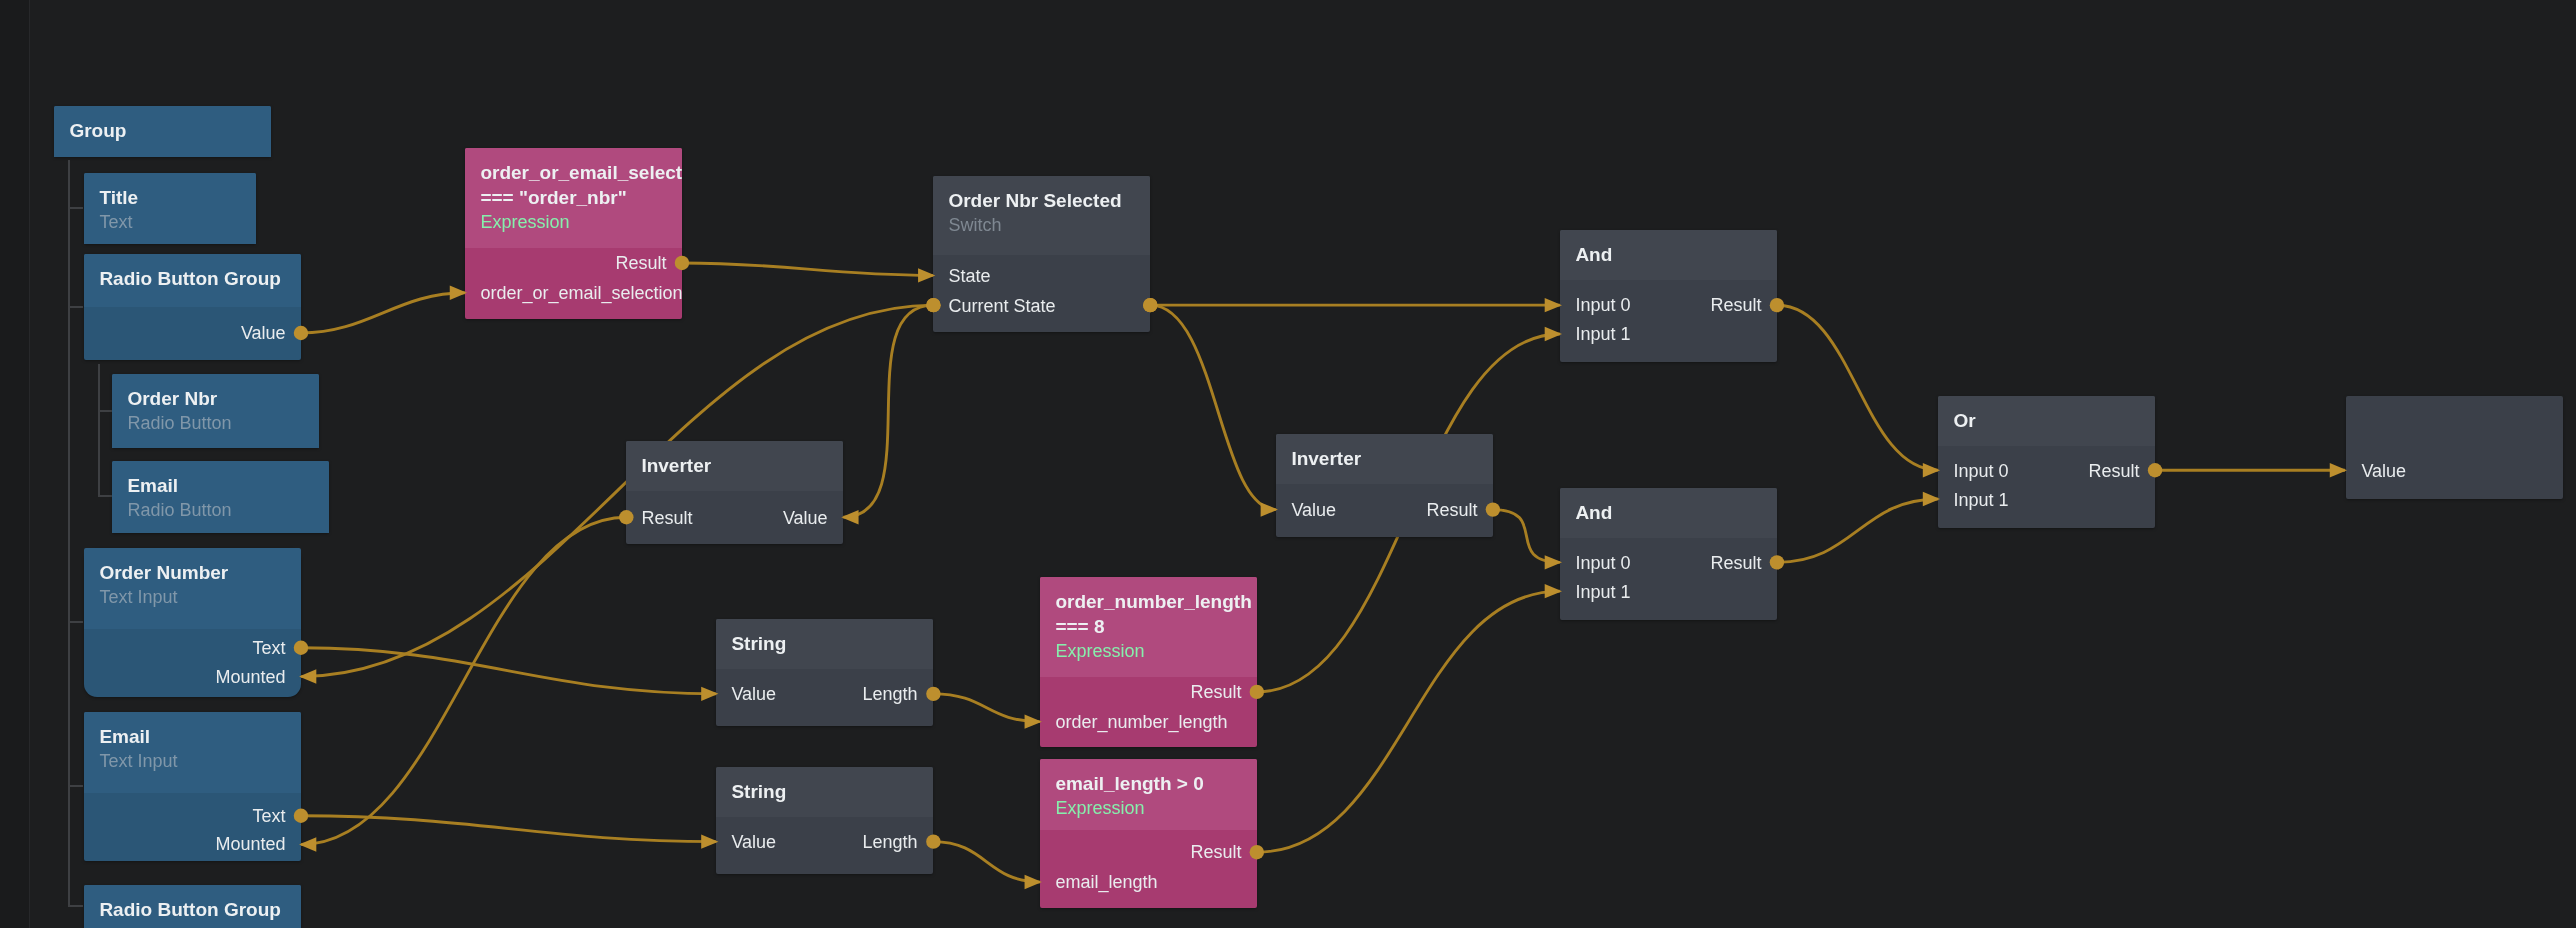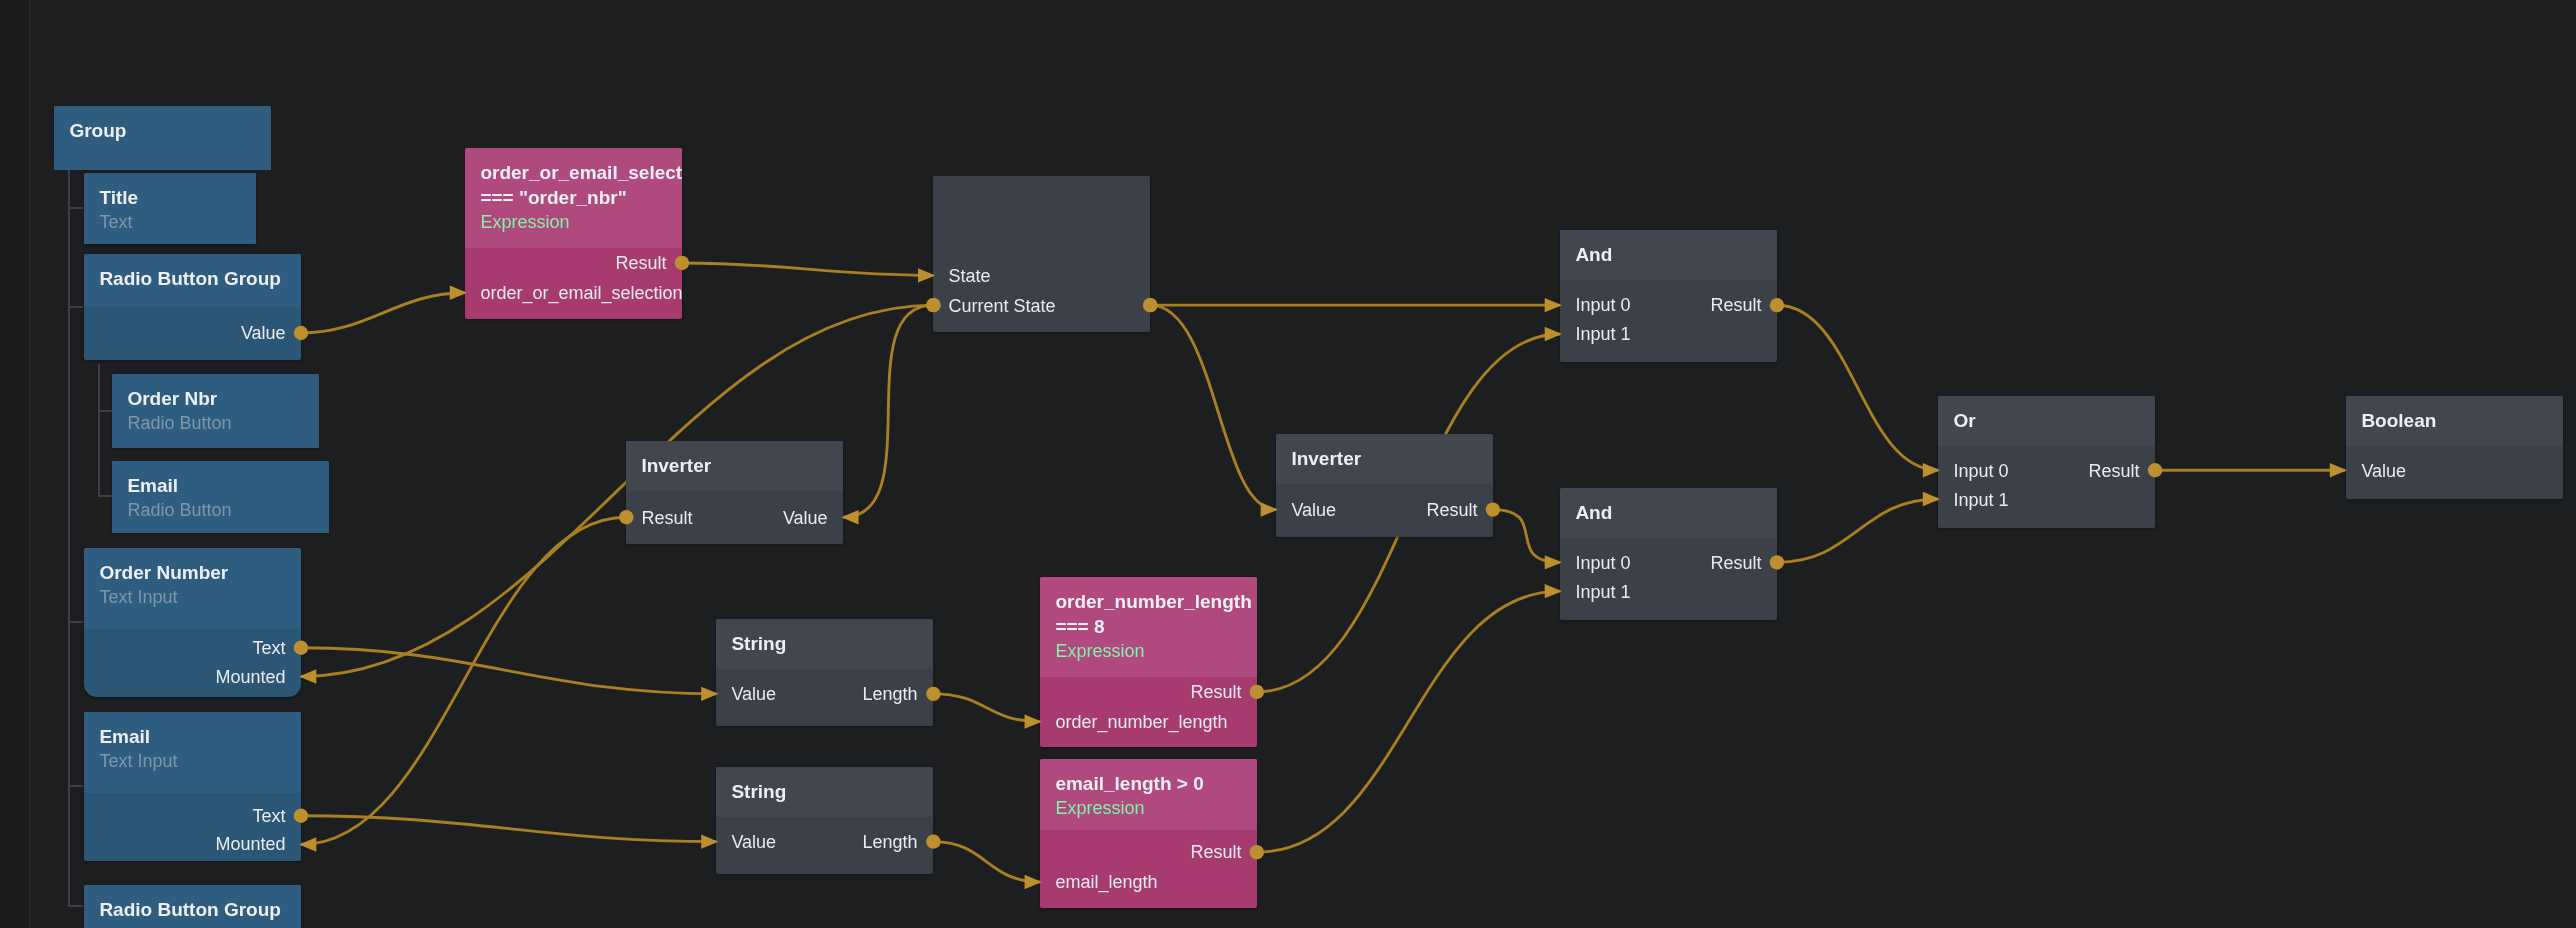--- a/index.html
+++ b/index.html
@@ -60,21 +60,21 @@
       <path d="M 972 877 C 1027 877, 1028 919, 1083 919" fill="none" stroke="#a87f22" stroke-width="3"></path>
       <path d="M 1309 721 C 1459 721, 1475 348, 1625 348" fill="none" stroke="#a87f22" stroke-width="3"></path>
       <path d="M 1309 888 C 1459 888, 1475 616, 1625 616" fill="none" stroke="#a87f22" stroke-width="3"></path>
       <path d="M 1555 531 C 1615 531, 1565 586, 1625 586" fill="none" stroke="#a87f22" stroke-width="3"></path>
       <path d="M 1851 318 C 1931 318, 1939 490, 2019 490" fill="none" stroke="#a87f22" stroke-width="3"></path>
       <path d="M 1851 586 C 1931 586, 1939 520, 2019 520" fill="none" stroke="#a87f22" stroke-width="3"></path>
       <path d="M 2245 490 C 2325 490, 2363 490, 2443 490" fill="none" stroke="#a87f22" stroke-width="3"></path>
     </svg>
   <div id="node-layer">
       <div class="node blue" style="left: 54px; top: 106px; width: 217px; height: 51px;">
-        <div class="hd" style="height: 64px;">
+        <div class="hd" style="height: 51px;">
           <div class="tl">Group</div>
         </div>
       </div>
       <div class="node blue" style="left: 84px; top: 173px; width: 172px; height: 71px;">
         <div class="hd" style="height: 71px;">
           <div class="tl">Title</div>
           <div class="sub">Text</div>
         </div>
       </div>
       <div class="node blue" style="left: 84px; top: 254px; width: 217px; height: 106px;">
@@ -119,20 +119,24 @@
       <div class="node pink" style="left: 465px; top: 148px; width: 217px; height: 171px;">
         <div class="hd" style="height: 100px;">
           <div class="tl">order_or_email_selection</div>
           <div class="tl">=== "order_nbr"</div>
           <div class="sub">Expression</div>
         </div>
         <span class="port right" style="top: 115px;">Result</span>
         <span class="port left" style="top: 145px;">order_or_email_selection</span>
       </div>
       <div class="node gray" style="left: 933px; top: 176px; width: 217px; height: 156px;">
+        <div class="hd" style="height: 79px;">
+          <div class="tl">Order Nbr Selected</div>
+          <div class="sub">Switch</div>
+        </div>
         <span class="port left" style="top: 100px;">State</span>
         <span class="port left" style="top: 130px; text-align: center;">Current State</span>
       </div>
       <div class="node gray" style="left: 626px; top: 441px; width: 217px; height: 103px;">
         <div class="hd" style="height: 50px;">
           <div class="tl">Inverter</div>
         </div>
         <span class="port left" style="top: 77px;">Result</span>
         <span class="port right" style="top: 77px;">Value</span>
       </div>
@@ -192,23 +196,20 @@
       </div>
       <div class="node gray" style="left: 1938px; top: 396px; width: 217px; height: 132px;">
         <div class="hd" style="height: 50px;">
           <div class="tl">Or</div>
         </div>
         <span class="port left" style="top: 75px;">Input 0</span>
         <span class="port left" style="top: 104px;">Input 1</span>
         <span class="port right" style="top: 75px;">Result</span>
       </div>
       <div class="node gray" style="left: 2346px; top: 396px; width: 217px; height: 103px;">
-        <div class="hd" style="height: 50px;">
-          <div class="tl">Boolean</div>
-        </div>
         <span class="port left" style="top: 75px;">Value</span>
       </div>
     </div>
   <svg class="layer" id="end-layer" width="2576" height="928" viewBox="0 0 2683 967">
       <circle cx="313" cy="347" r="7.5" fill="#bd8f2e"></circle>
       <polygon points="486,305 468,297.5 468,312.5" fill="#bd8f2e"></polygon>
       <circle cx="710" cy="274" r="7.5" fill="#bd8f2e"></circle>
       <polygon points="974,287 956,279.5 956,294.5" fill="#bd8f2e"></polygon>
       <circle cx="1198" cy="318" r="7.5" fill="#bd8f2e"></circle>
       <polygon points="1627,318 1609,310.5 1609,325.5" fill="#bd8f2e"></polygon>

